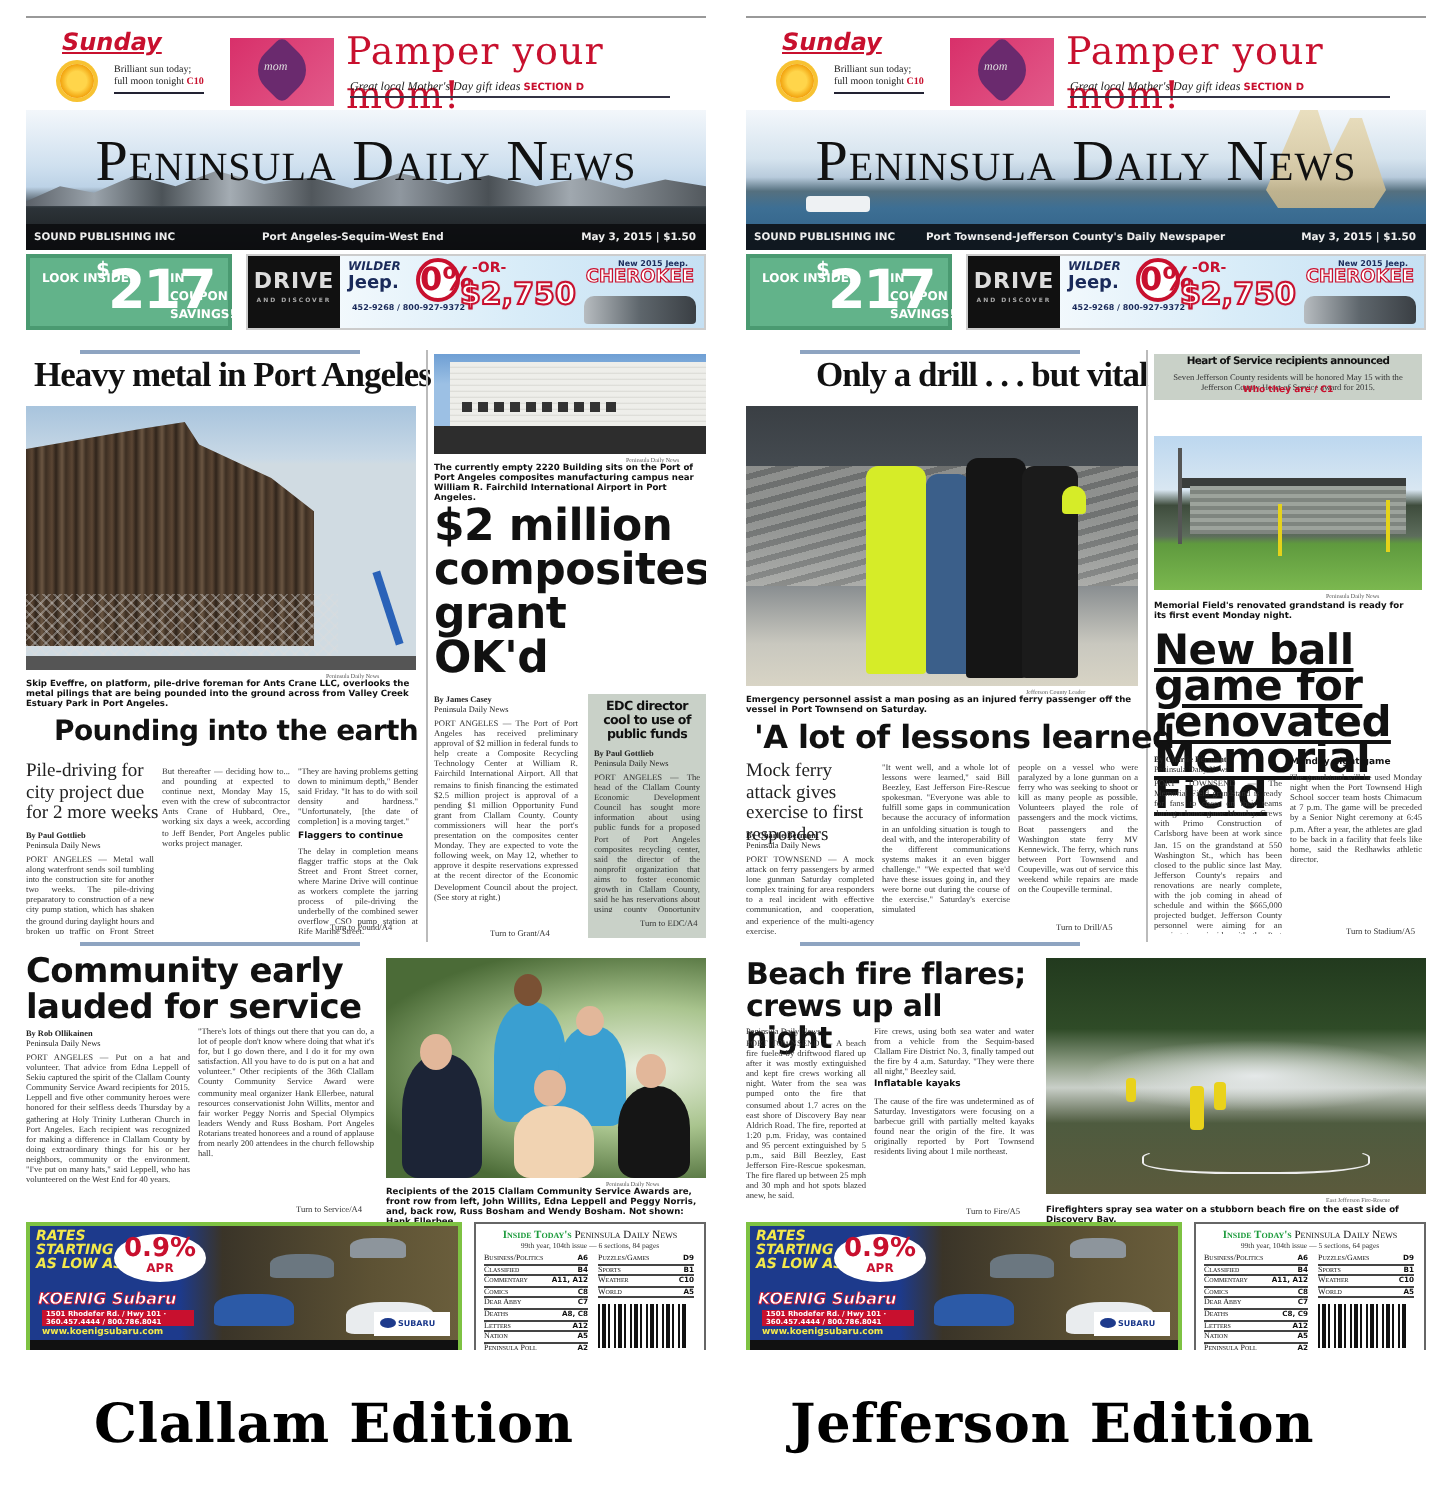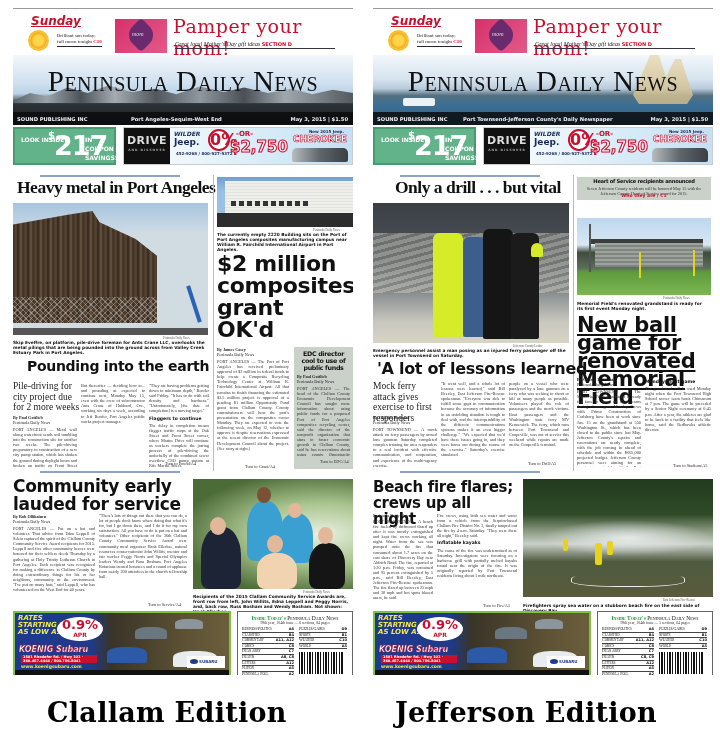--- a/index.html
+++ b/index.html
@@ -349,21 +349,21 @@
       <div class="zero">0%</div>
       <div class="or">-OR-</div>
       <div class="cash">$2,750</div>
       <div class="new">New 2015 Jeep.</div>
       <div class="cherokee">CHEROKEE</div>
       <div class="cars"></div>
     </div>
   </div>
 
   <div class="rule" style="left:27px; top:170px; width:140px;"></div>
-  <div class="hed serif" style="left:22px; top:174px; font-size:17.5px;">Only a drill . . . but vital</div>
+  <div class="hed serif" style="left:35px; top:174px; font-size:17.5px;">Only a drill . . . but vital</div>
   <div class="vrule" style="left:200px; top:170px; height:296px;"></div>
 
   <div class="photo ph-drill" style="left:0; top:198px; width:196px; height:140px;">
     <div class="stair"></div>
     <div class="p" style="left:60px; top:30px; width:30px; height:104px; background:#d6ec28;"></div>
     <div class="p" style="left:90px; top:34px; width:22px; height:100px; background:#3b5f8a;"></div>
     <div class="p" style="left:110px; top:26px; width:30px; height:110px; background:#151515;"></div>
     <div class="p" style="left:138px; top:30px; width:28px; height:106px; background:#1b1b1b;"></div>
     <div class="p" style="left:158px; top:40px; width:12px; height:14px; background:#d6ec28;"></div>
   </div>

